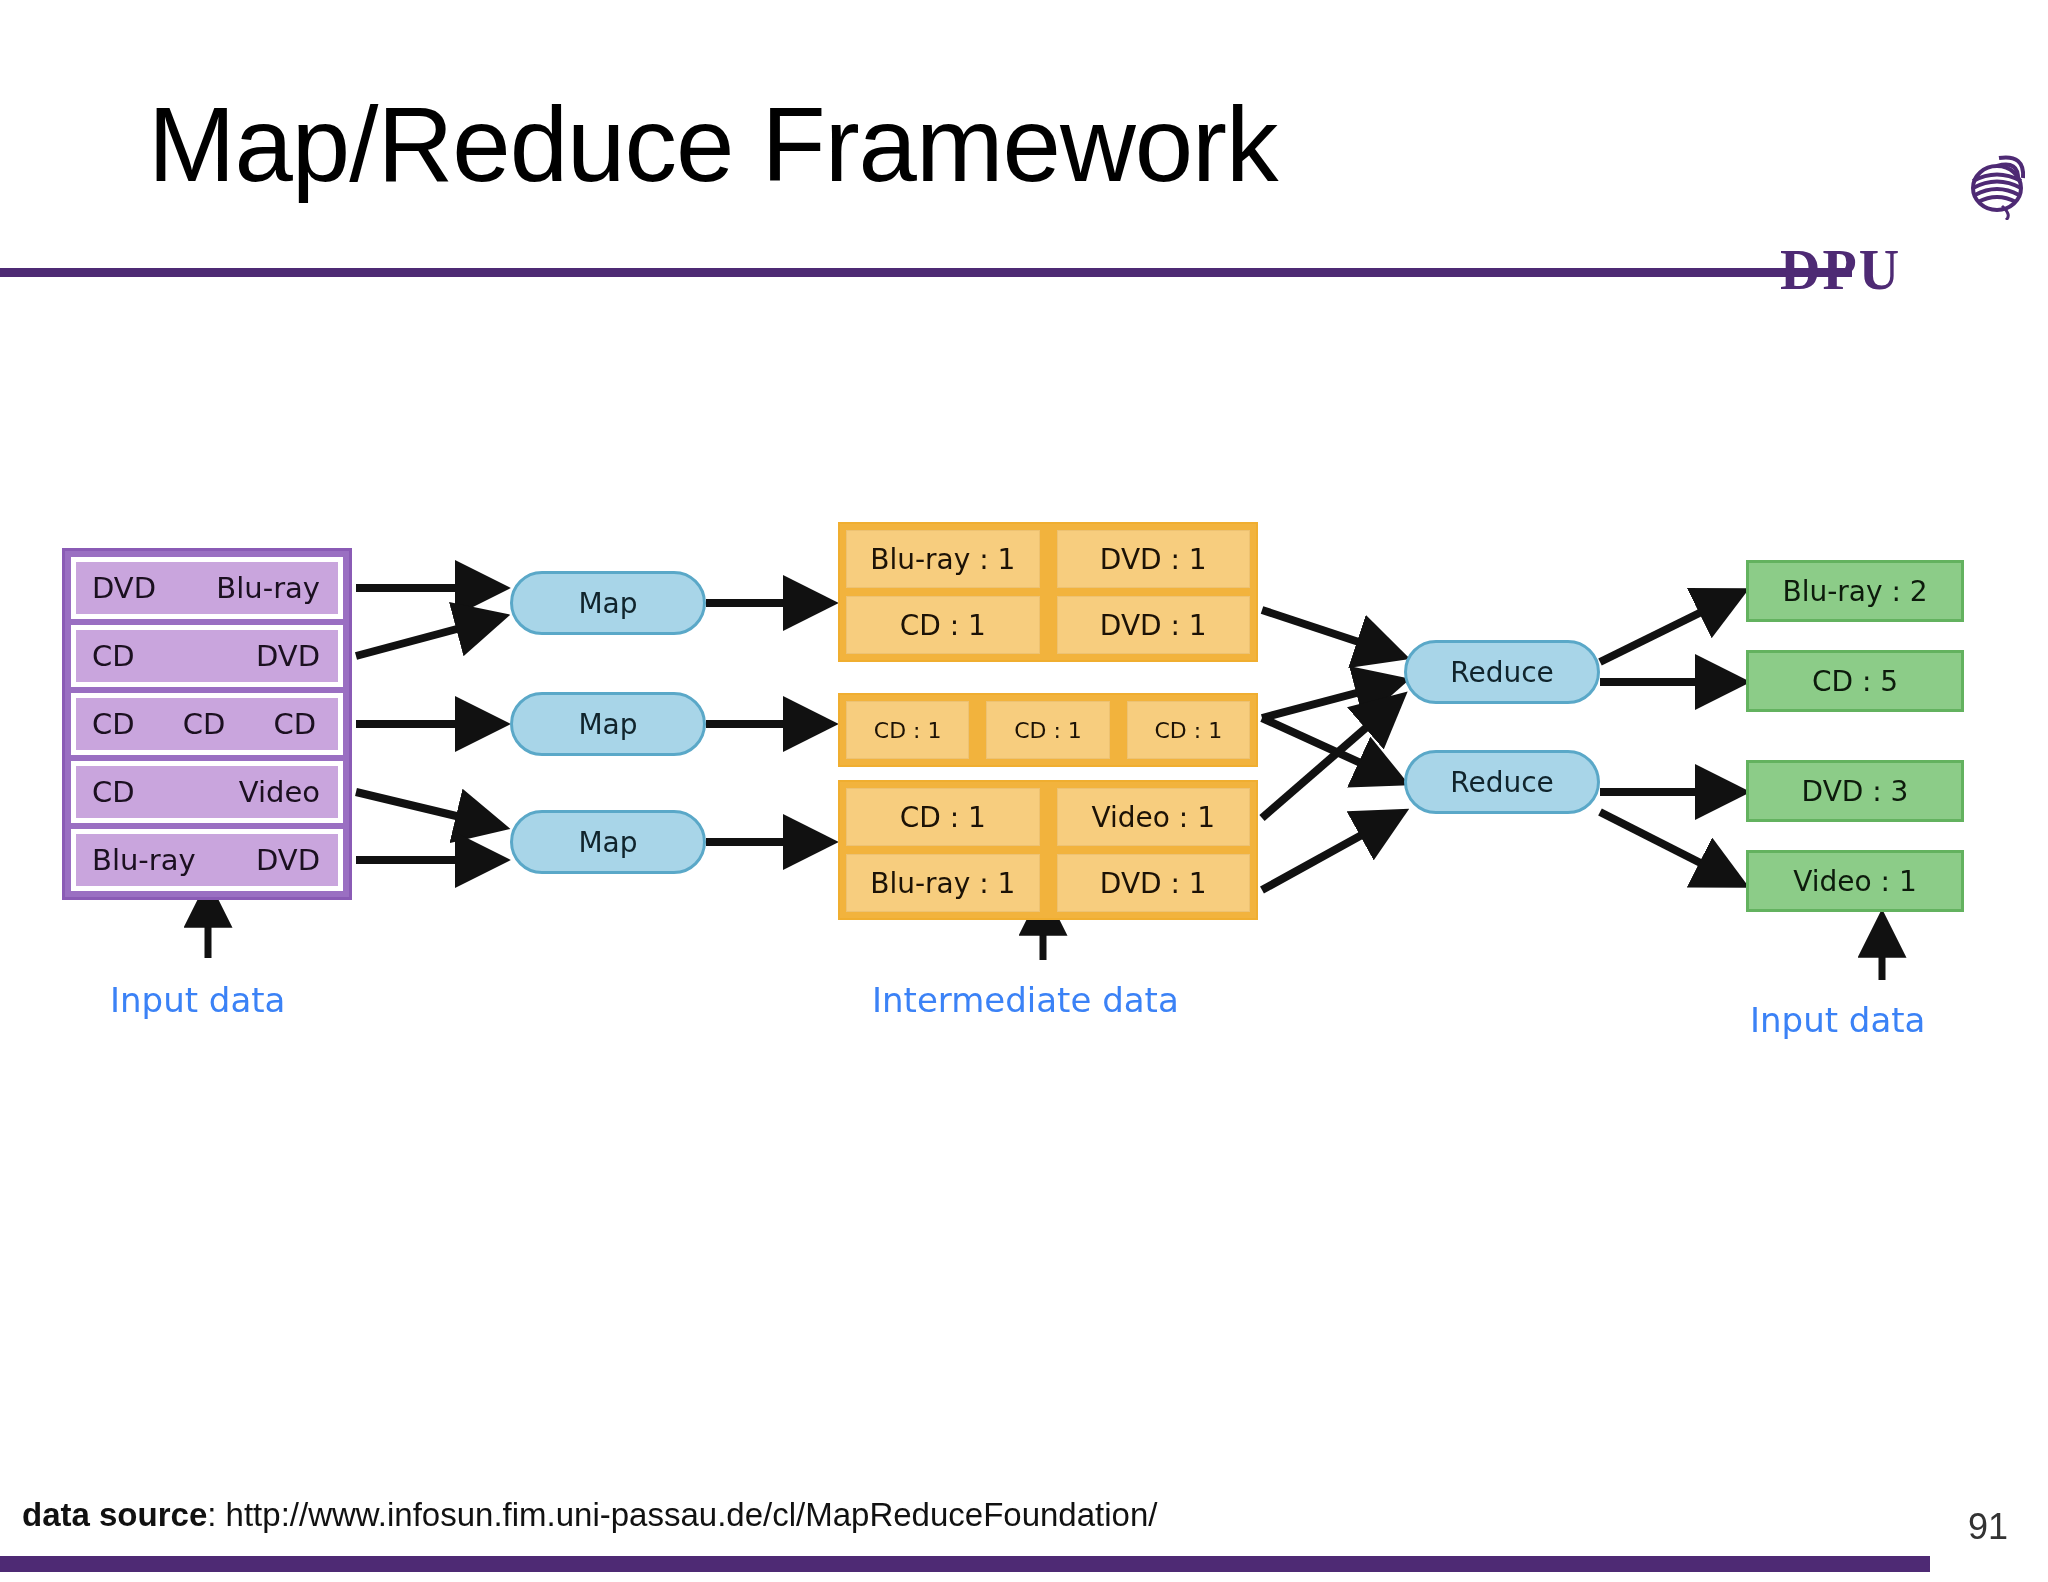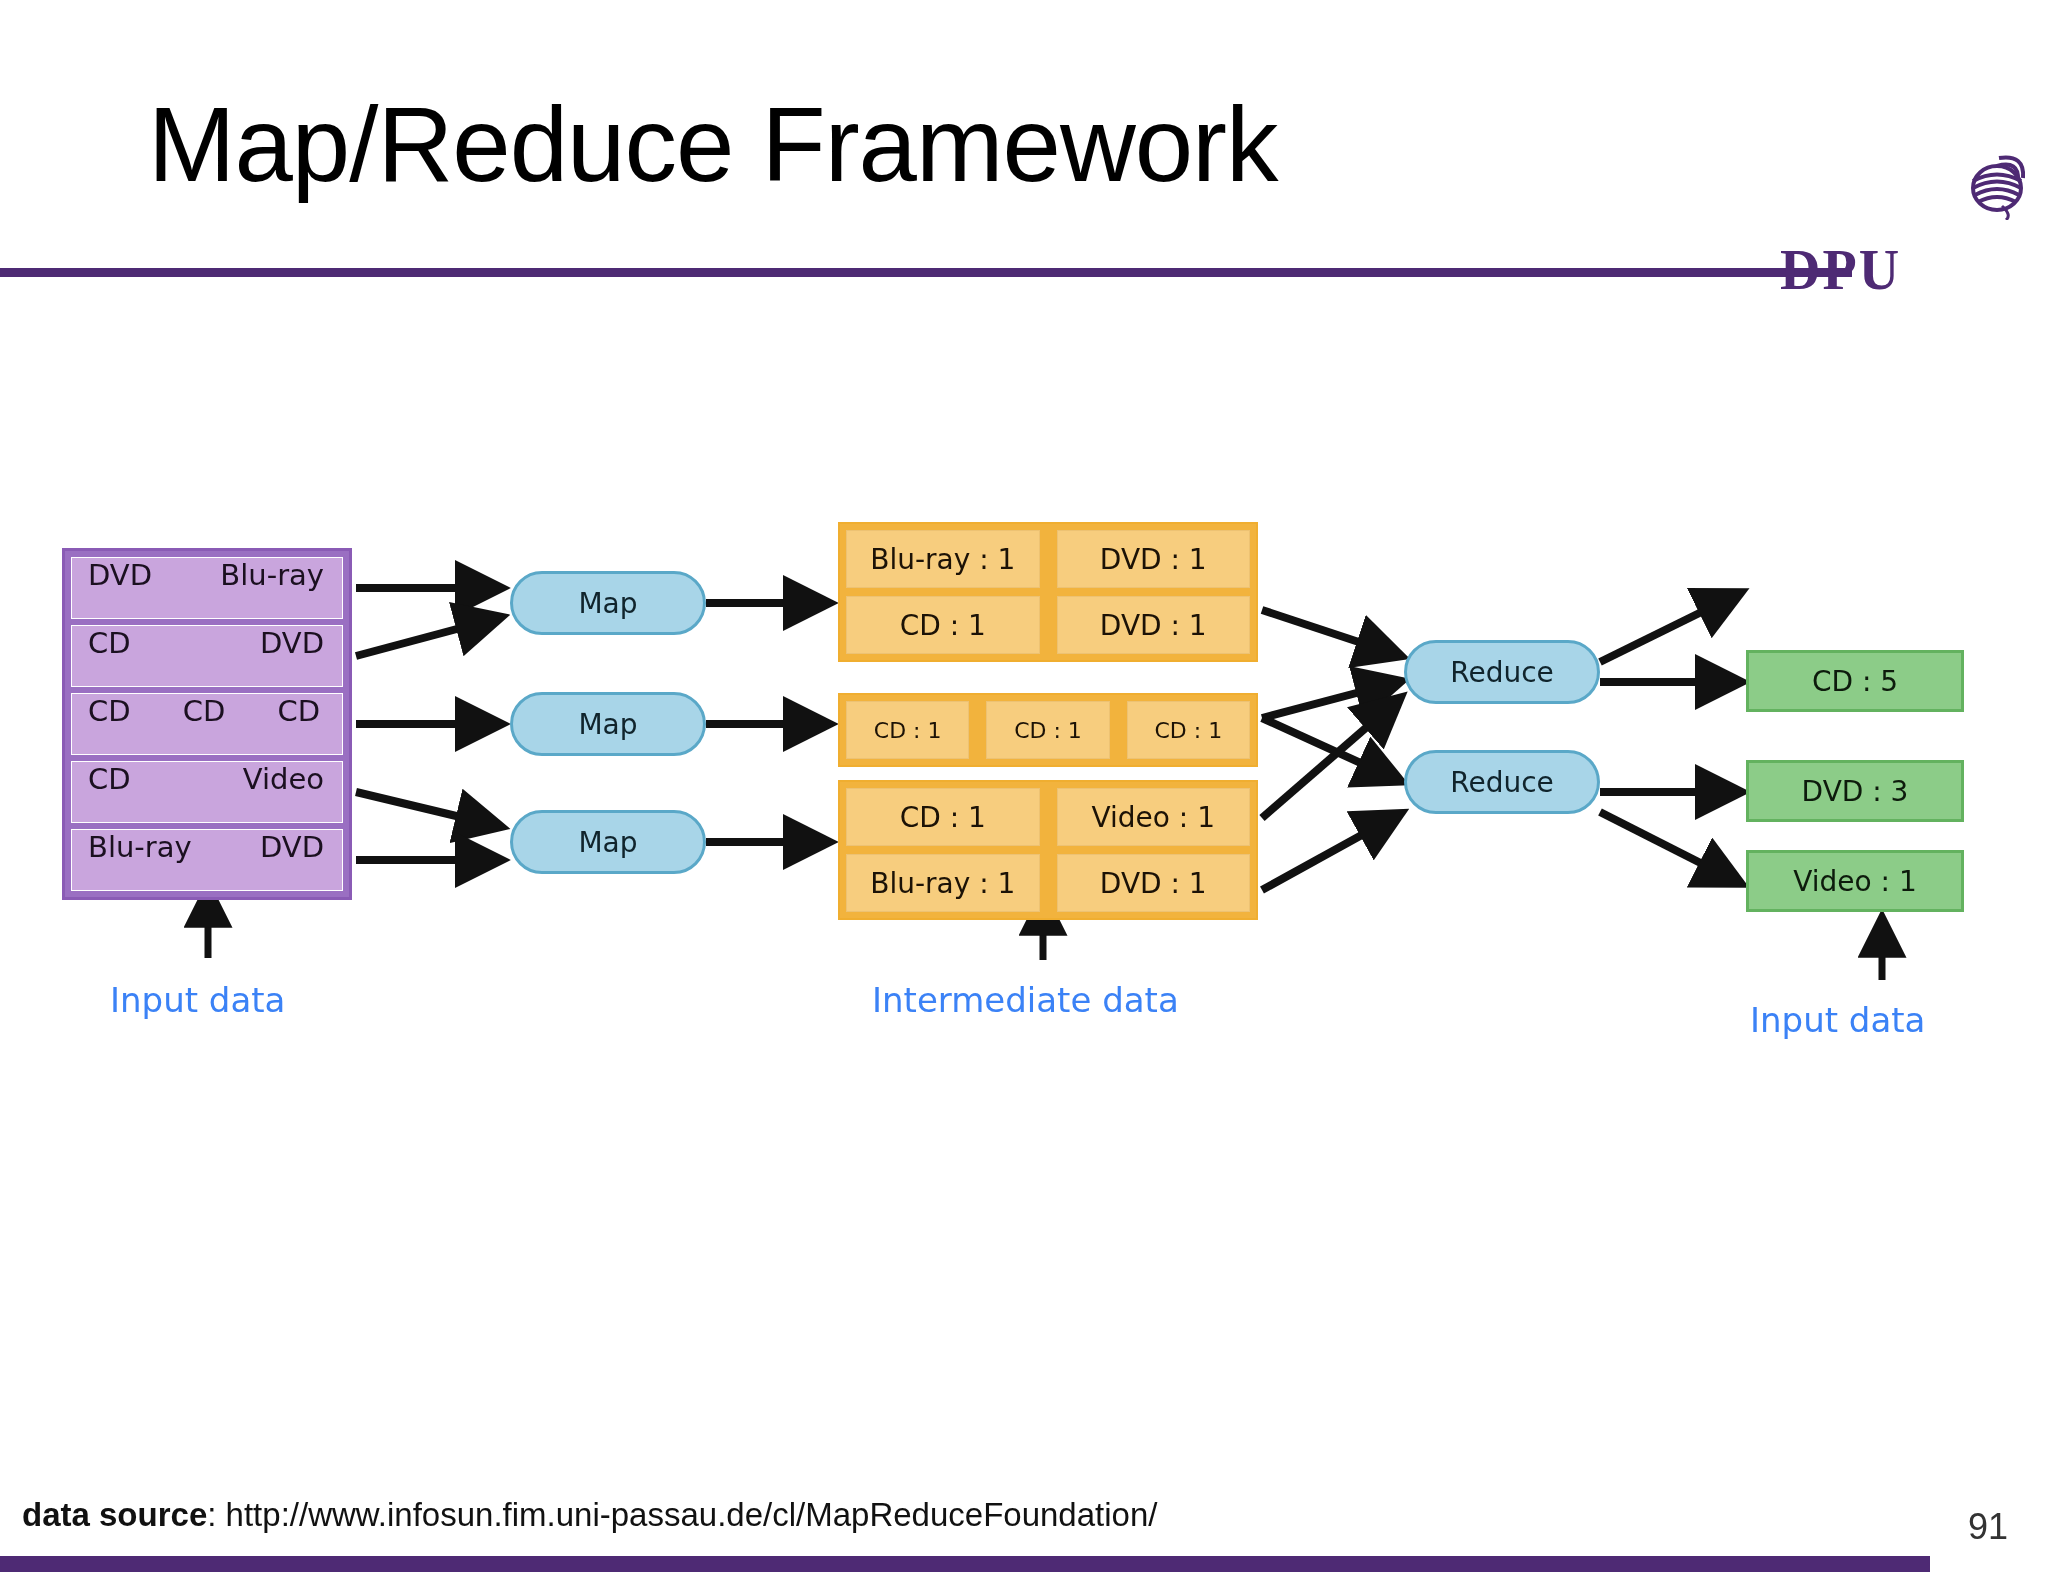--- a/index.html
+++ b/index.html
@@ -85,24 +85,25 @@
     left: 62px;
     top: 188px;
     width: 290px;
     background: #9a6fc2;
     border: 3px solid #8a5bb5;
     padding: 6px 6px;
     box-sizing: border-box;
   }
   .input-row {
     background: #c9a5dd;
-    border: 1px solid #ffffff;
+    border: 5px solid #ffffff;
     height: 62px;
     margin-bottom: 6px;
     display: flex;
+    align-items: center;
     box-sizing: border-box;
     padding: 0 14px;
   }
   .input-row:last-child { margin-bottom: 0; }
   .input-row .tok {
     font-size: 29px;
     color: #1b1020;
     font-family: "DejaVu Sans", sans-serif;
   }
   .input-row.spread        { justify-content: space-between; padding: 0 18px 0 16px; }
@@ -323,20 +324,21 @@
     </div>
     <div class="inter-row">
       <div class="inter-cell">Blu-ray : 1</div>
       <div class="inter-cell">DVD : 1</div>
     </div>
   </div>
 
   <div class="pill reduce" style="left:1404px; top:280px;">Reduce</div>
   <div class="pill reduce" style="left:1404px; top:390px;">Reduce</div>
 
+  <div class="out-box" style="left:1746px; top:200px;">Blu-ray : 2</div>
   <div class="out-box" style="left:1746px; top:290px;">CD : 5</div>
   <div class="out-box" style="left:1746px; top:400px;">DVD : 3</div>
   <div class="out-box" style="left:1746px; top:490px;">Video : 1</div>
 
   <div class="section-caption" style="left:110px; top:620px;">Input data</div>
   <div class="section-caption" style="left:872px; top:620px;">Intermediate data</div>
   <div class="section-caption" style="left:1750px; top:640px;">Input data</div>
 </div>
 
 <div id="footer-note"><b>data source</b><span>: </span><span>http://www.infosun.fim.uni-passau.de/cl/MapReduceFoundation/</span></div>

